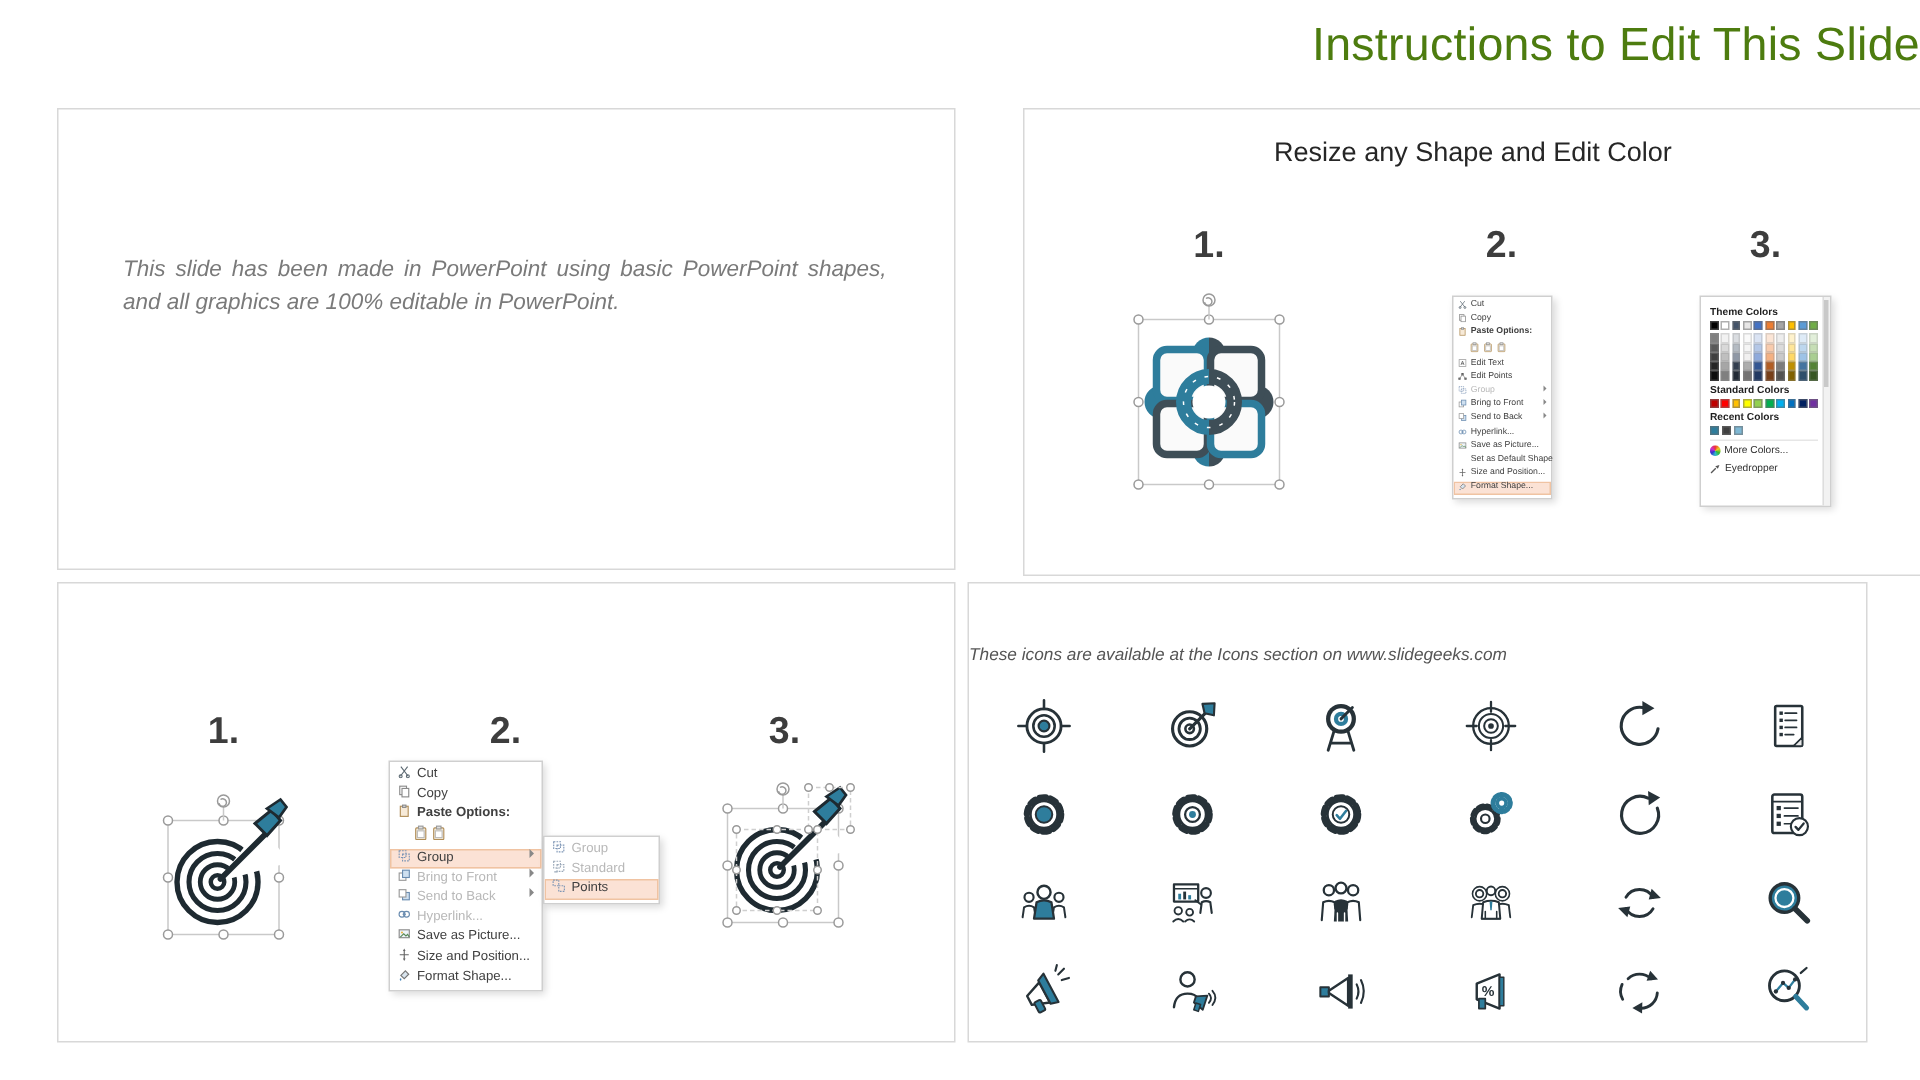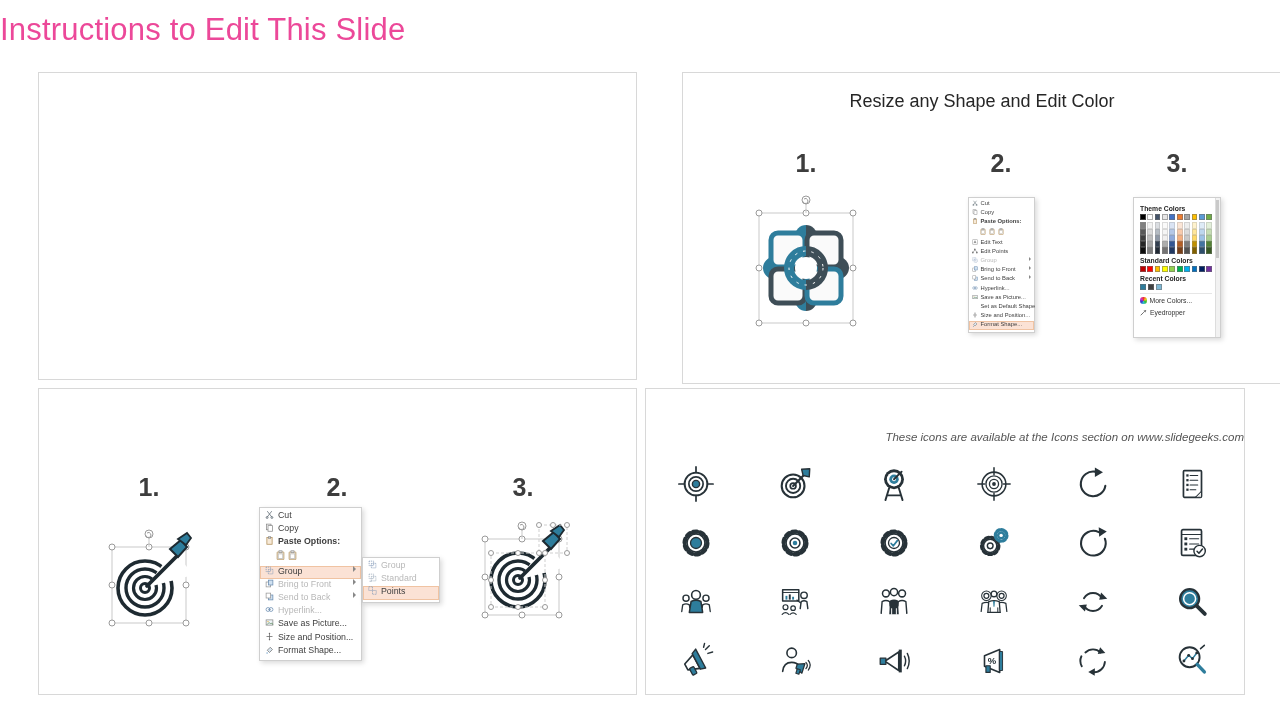--- a/index.html
+++ b/index.html
@@ -1,25 +1,25 @@
 <!DOCTYPE html>
 <html><head>
 <meta charset="utf-8">
 <style>
   html,body{margin:0;padding:0}
   body{width:1280px;height:720px;background:#ffffff;font-family:"Liberation Sans",sans-serif;position:relative;overflow:hidden}
-  #title{position:absolute;top:12px;left:0;width:100%;text-align:left;font-size:31px;font-weight:400;color:#ec4899;margin:0;letter-spacing:.2px}
+  #title{position:absolute;top:12px;left:0;width:100%;text-align:right;font-size:31px;font-weight:400;color:#4d7c0f;margin:0;letter-spacing:.2px}
   .panel{position:absolute;background:#fff;border:1px solid #d8d8d8;box-sizing:border-box}
   #p1{left:38px;top:72px;width:599px;height:308px}
   #p2{left:682px;top:72px;width:600px;height:312px}
   #p3{left:38px;top:388px;width:599px;height:307px}
   #p4{left:645px;top:388px;width:600px;height:307px}
   .ptitle{position:absolute;top:18px;left:0;width:100%;text-align:center;font-size:18px;font-weight:400;color:#262626;margin:0}
   #p4 .ptitle{top:15px;font-size:19.5px}
-  .psub{position:absolute;top:42px;left:0;width:100%;text-align:right;font-style:italic;font-size:11.5px;color:#555}
+  .psub{position:absolute;top:42px;left:0;width:100%;text-align:left;font-style:italic;font-size:11.5px;color:#555}
   .pbody{position:absolute;left:43px;right:45px;font-style:italic;font-size:15px;line-height:1.45;color:#7a7a7a;margin:0}
   #para1{top:96px;text-align:justify}
   #para2{top:172px}
   .stepnum{position:absolute;transform:translateX(-50%);font-size:25px;font-weight:700;color:#3d3d3d}
   .gfx{position:absolute}
   
   .menu{position:absolute;background:#fff;border:1px solid #cfcfcf;box-shadow:2px 2px 5px rgba(0,0,0,.15);padding:2px 0;box-sizing:border-box;z-index:3}
   .mrow{display:flex;align-items:flex-start;box-sizing:border-box}
   .ml{white-space:nowrap;color:#404040}
   .ml.b{font-weight:700}
@@ -57,20 +57,21 @@
   
   #icon-grid{position:absolute;left:0;top:65px;width:596px;height:236px;display:grid;grid-template-columns:repeat(6,1fr);grid-template-rows:repeat(4,1fr);place-items:center}
   .icell{width:42px;height:42px;display:flex;align-items:center;justify-content:center}
 </style>
 </head>
 <body>
 
 <h1 id="title">Instructions to Edit This Slide</h1>
 
 <section class="panel" id="p1">
+  <p class="pbody" id="para1">This slide has been made in PowerPoint using basic PowerPoint shapes, and all graphics are 100% editable in PowerPoint.</p>
 </section>
 
 <section class="panel" id="p2">
   <h2 class="ptitle">Resize any Shape and Edit Color</h2>
   <span class="stepnum" style="left:123px;top:76px">1.</span>
   <span class="stepnum" style="left:318px;top:76px">2.</span>
   <span class="stepnum" style="left:494px;top:76px">3.</span>
   <div class="gfx" id="shape-preview" style="left:60px;top:116px"><svg viewBox="0 0 126 150" width="126" height="150">
         <rect x="16" y="24" width="94" height="110" fill="none" stroke="#c9c9c9" stroke-width="1"></rect>
         <circle cx="16" cy="24" r="3" fill="#fff" stroke="#9a9a9a" stroke-width="1"></circle>

